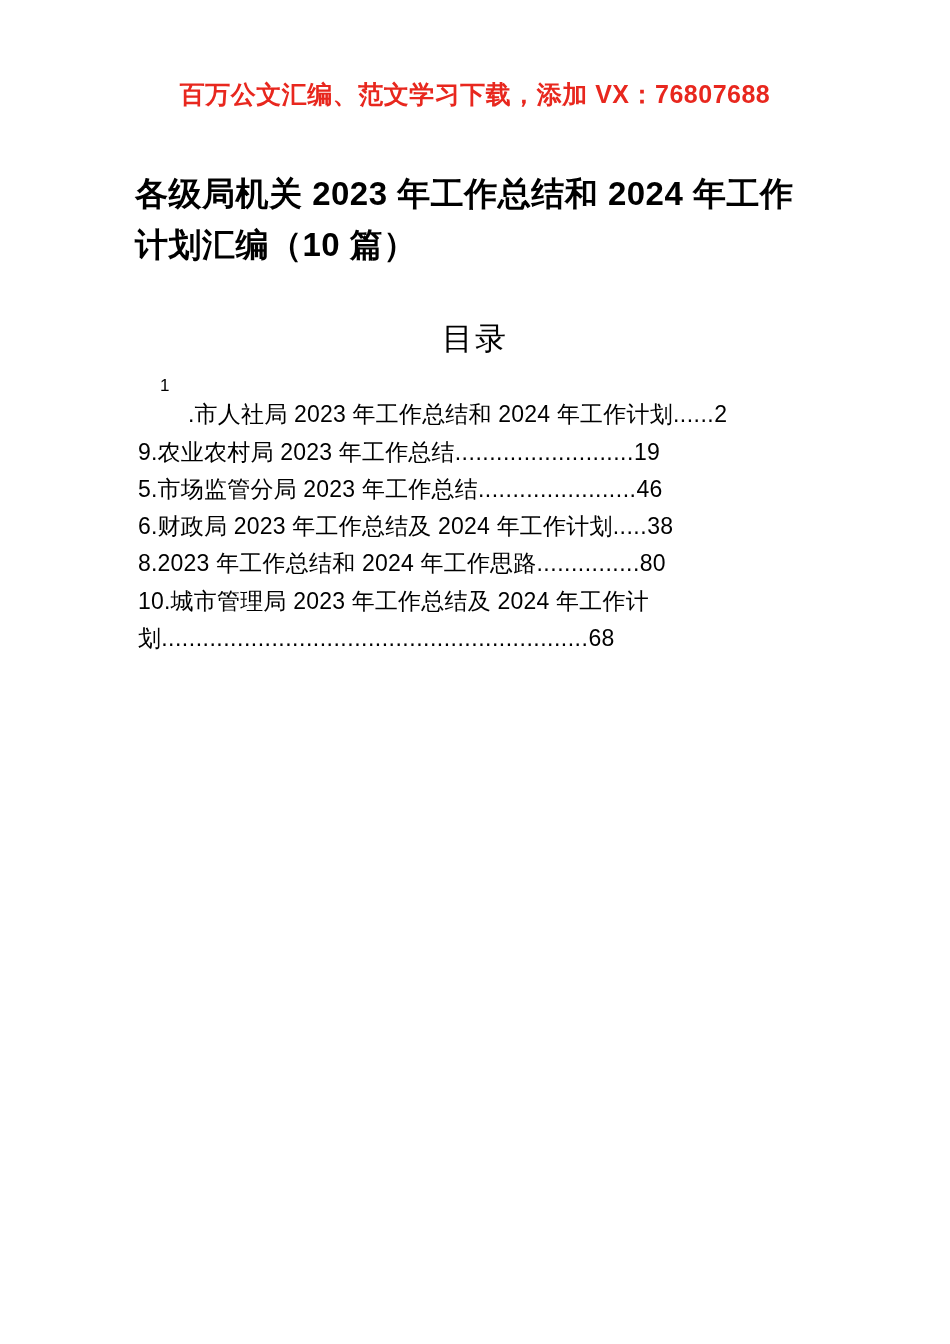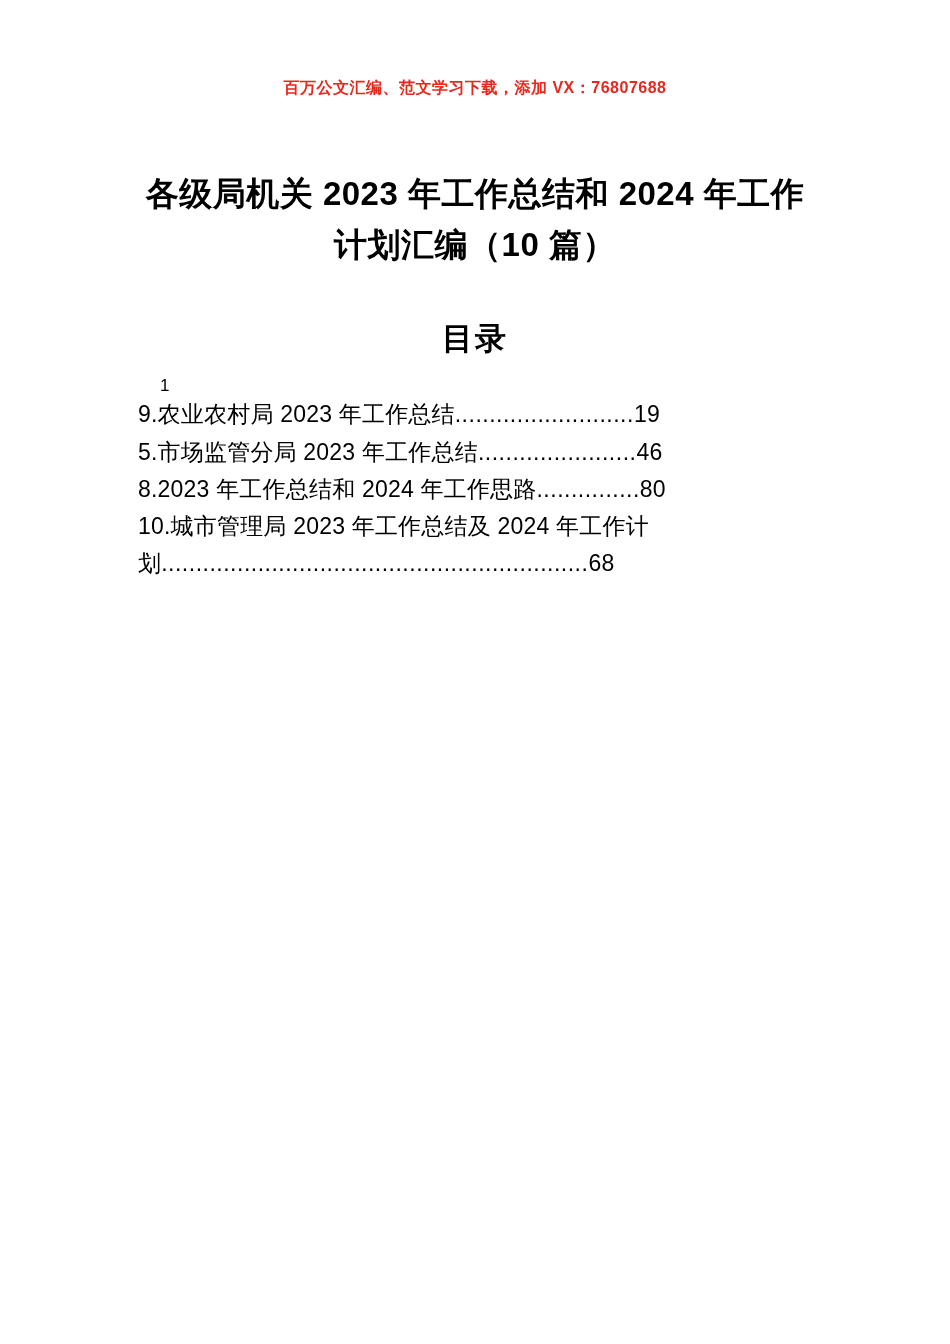--- a/index.html
+++ b/index.html
@@ -23,46 +23,45 @@
     box-sizing: border-box;
   }
 
   .watermark {
     position: absolute;
     top: 78px;
     left: 0;
     width: 950px;
     text-align: center;
     color: #e8271e;
-    font-size: 16px;
+    font-size: 25px;
     font-weight: bold;
     letter-spacing: 0.5px;
     font-family: "Liberation Sans", sans-serif;
   }
 
   .doc-title {
     position: absolute;
     top: 168px;
     left: 135px;
     width: 680px;
-    text-align: center;
     font-size: 33px;
     font-weight: bold;
     line-height: 1.55;
     letter-spacing: 0.5px;
   }
 
   .toc-heading {
     position: absolute;
     top: 318px;
     left: 0;
     width: 950px;
     text-align: center;
     font-size: 31px;
-    font-weight: bold;
+    font-weight: normal;
     letter-spacing: 2px;
   }
 
   .toc {
     position: absolute;
     top: 376px;
     left: 138px;
     width: 690px;
   }
 
@@ -97,20 +96,21 @@
 
 <div class="page">
 
   <div class="watermark">百万公文汇编、范文学习下载，添加 VX：76807688</div>
 
   <div class="doc-title">各级局机关 2023 年工作总结和 2024 年工作计划汇编（10 篇）</div>
 
   <div class="toc-heading">目录</div>
 
   <div class="toc">
-      <div class="toc-entry entry-first"><span class="lead-line">1</span></div>
+      <div class="toc-entry entry-first"><span class="lead-line">1</span><span class="body-line"><span>.市人社局 2023 年工作总结和 2024 年工作计划</span><span class="dots">......</span><span>2</span></span></div>
       <div class="toc-entry"><span>9.农业农村局 2023 年工作总结</span><span class="dots">..........................</span><span>19</span></div>
       <div class="toc-entry"><span>5.市场监管分局 2023 年工作总结</span><span class="dots">.......................</span><span>46</span></div>
+      <div class="toc-entry"><span>6.财政局 2023 年工作总结及 2024 年工作计划</span><span class="dots">.....</span><span>38</span></div>
       <div class="toc-entry"><span>8.2023 年工作总结和 2024 年工作思路</span><span class="dots">...............</span><span>80</span></div>
       <div class="toc-entry"><span>10.城市管理局 2023 年工作总结及 2024 年工作计划</span><span class="dots">..............................................................</span><span>68</span></div>
     </div>
 
 </div>
 
 </body></html>

